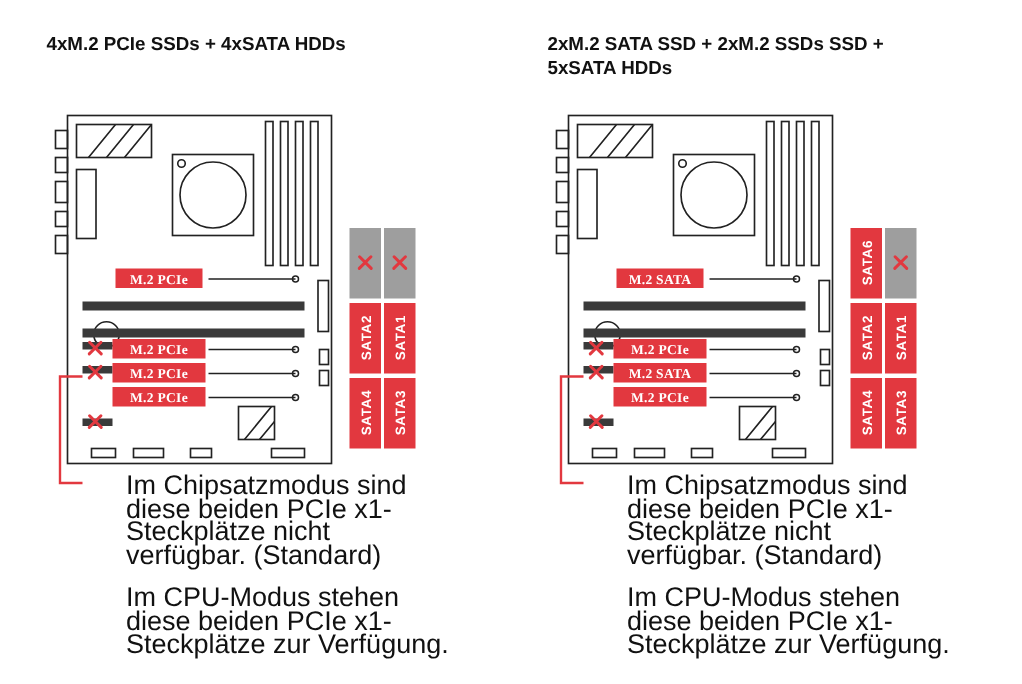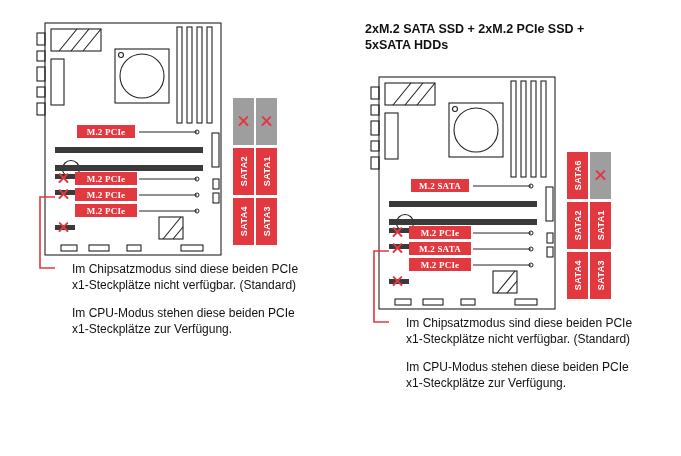--- a/index.html
+++ b/index.html
@@ -48,21 +48,21 @@
   .sata-port{
     background:var(--accent);display:flex;align-items:center;justify-content:center;
   }
   .sata-port.disabled{background:var(--disabled);}
   .vlabel{
     writing-mode:vertical-rl;transform:rotate(180deg);
     font-size:9px;font-weight:700;color:#fff;letter-spacing:.4px;
   }
   
   .notes{margin:-14px 0 0 0;padding-left:41px;width:270px;}
-  .notes p{margin:0 0 13px 0;font-size:12px;line-height:15.5px;color:#111;}
+  .notes p{margin:0 0 13px 12px;font-size:18px;line-height:15.5px;color:#111;}
 </style>
 </head>
 <body>
 
 <svg width="0" height="0" style="position:absolute" aria-hidden="true">
   <symbol id="board-art" viewBox="0 0 300 255">
     <g style="stroke:#222;fill:none;stroke-width:1.1">
       <rect x="14" y="2" width="176" height="232"></rect>
       <rect x="6" y="12" width="8" height="12"></rect>
       <rect x="6" y="30" width="8" height="10"></rect>
@@ -104,20 +104,21 @@
       <circle cx="166" cy="174" r="2"></circle>
       <circle cx="166" cy="190" r="2"></circle>
     </g>
     <path d="M24,176 H9 V247 H24" style="fill:none;stroke:var(--accent);stroke-width:1.6"></path>
   </symbol>
 </svg>
 
 <div class="page">
 
   <div class="panel">
+    <div class="panel-title">4xM.2 PCIe SSDs + 4xSATA HDDs</div>
     <div class="diagram">
       <svg class="board" viewBox="0 0 300 255" width="300" height="255">
         <use href="#board-art" width="300" height="255"></use>
       </svg>
       <div class="m2-label m2-top">M.2 PCIe</div>
       <div class="m2-label m2-r1">M.2 PCIe</div>
       <div class="m2-label m2-r2">M.2 PCIe</div>
       <div class="m2-label m2-r3">M.2 PCIe</div>
       <span class="xmark board-x bx1"></span>
       <span class="xmark board-x bx2"></span>
@@ -143,21 +144,21 @@
           </div>
       </div>
     </div>
     <div class="notes">
       <p>Im Chipsatzmodus sind diese beiden PCIe x1-Steckplätze nicht verfügbar. (Standard)</p>
       <p>Im CPU-Modus stehen diese beiden PCIe x1-Steckplätze zur Verfügung.</p>
     </div>
   </div>
 
   <div class="panel">
-    <div class="panel-title">2xM.2 SATA SSD + 2xM.2 PCIe SSD + 5xSATA HDDs</div>
+    <div class="panel-title">2xM.2 SATA SSD + 2xM.2 SSDs SSD + 5xSATA HDDs</div>
     <div class="diagram">
       <svg class="board" viewBox="0 0 300 255" width="300" height="255">
         <use href="#board-art" width="300" height="255"></use>
       </svg>
       <div class="m2-label m2-top">M.2 SATA</div>
       <div class="m2-label m2-r1">M.2 PCIe</div>
       <div class="m2-label m2-r2">M.2 SATA</div>
       <div class="m2-label m2-r3">M.2 PCIe</div>
       <span class="xmark board-x bx1"></span>
       <span class="xmark board-x bx2"></span>

